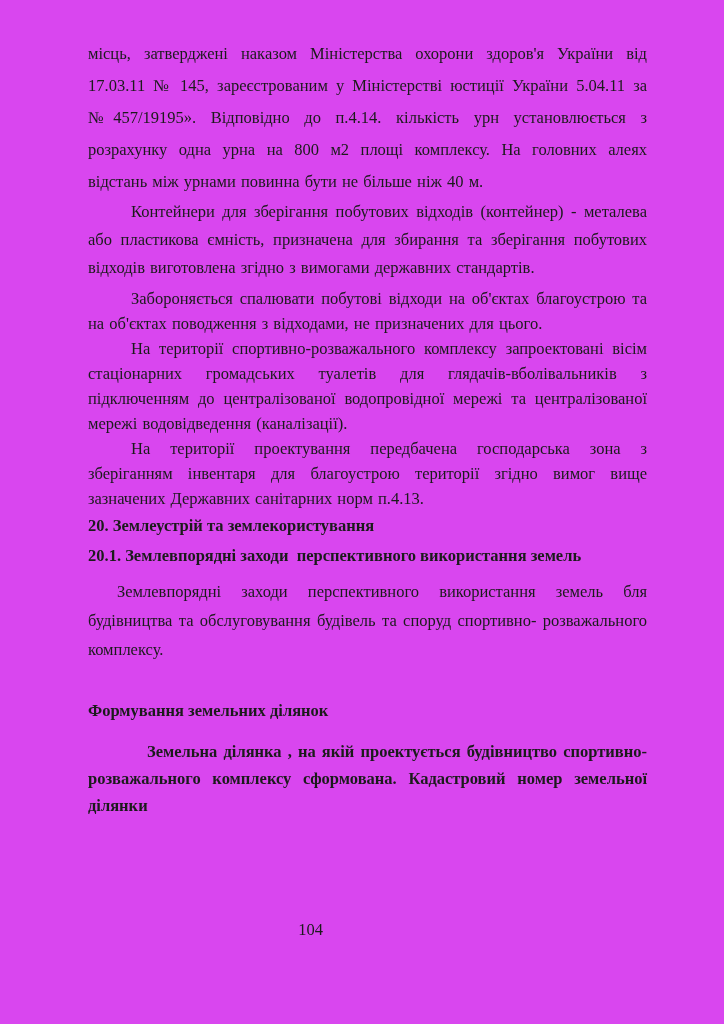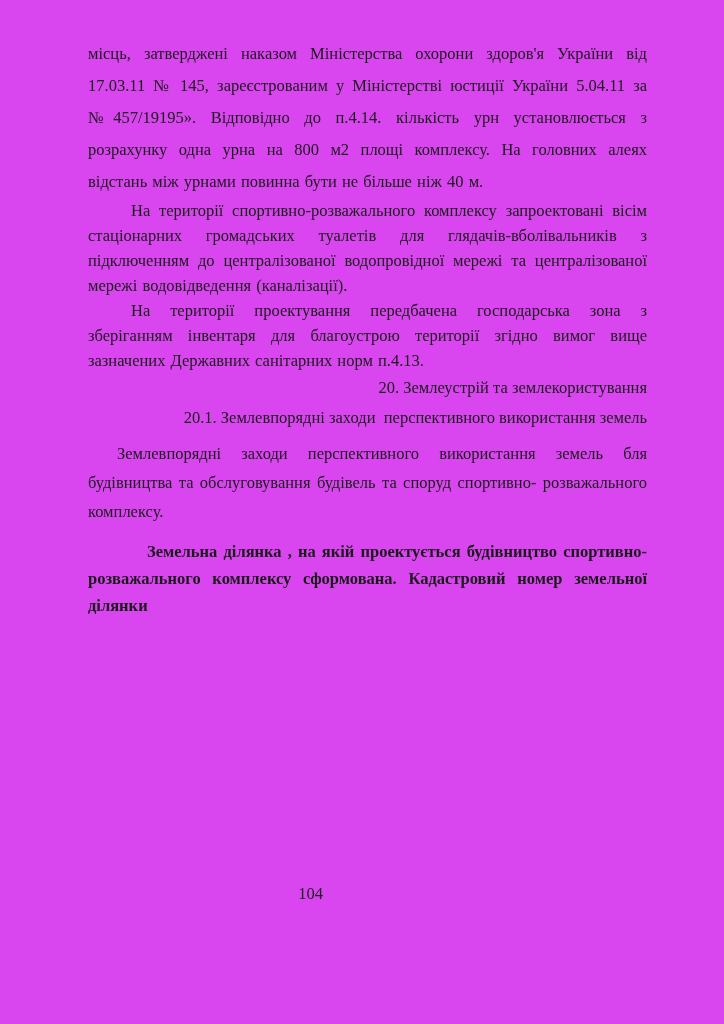--- a/index.html
+++ b/index.html
@@ -29,71 +29,74 @@
     word-spacing: 1px;
   }
   .p-intro        { line-height: 32px; }
   .p-containers   { line-height: 28px; text-indent: 43px; }
   .p-cleaning     { line-height: 27px; text-indent: 43px; }
   .p-burning      { line-height: 25px; text-indent: 43px; margin-top: 4px; }
   .p-toilets      { line-height: 25px; text-indent: 43px; }
   .p-household    { line-height: 25px; text-indent: 43px; }
   .heading {
     margin: 0;
-    text-align: right;
+    text-align: left;
     font-size: 16.5px;
-    font-weight: 400;
+    font-weight: 700;
     line-height: 30px;
   }
   .h-section-20   { margin-top: 0; }
   .h-section-20-1 { margin-top: 0; white-space: pre-wrap; }
   .p-land-measures {
     line-height: 29px;
     text-indent: 29px;
     margin-top: 6px;
   }
   .h-land-plots   { margin-top: 32px; }
   .p-land-plot {
     line-height: 27px;
     text-indent: 59px;
     margin-top: 12px;
     text-align-last: justify;
     font-weight: bold;
   }
   .page-footer {
     position: absolute;
-    top: 884px;
+    top: 920px;
     left: 0;
     width: 621px;
     text-align: center;
     font-size: 16.5px;
     line-height: 20px;
     color: #1b1b1b;
   }
 </style>
 </head>
 <body>
 
 <div class="page">
   <div class="content">
 
     <p class="para p-intro">місць, затверджені наказом Міністерства охорони здоров'я України від 17.03.11 № 145, зареєстрованим у Міністерстві юстиції України 5.04.11 за №457/19195». Відповідно до п.4.14. кількість урн установлюється з розрахунку одна урна на 800 м2 площі  комплексу. На головних алеях відстань між урнами повинна бути не більше ніж 40 м.</p>
 
+    <p class="para p-containers">Контейнери для зберігання побутових відходів (контейнер) - металева або пластикова ємність, призначена для збирання та зберігання побутових відходів виготовлена згідно з вимогами державних стандартів.</p>
 
 
+    <p class="para p-burning">Забороняється спалювати побутові відходи на об'єктах благоустрою та на об'єктах поводження з відходами, не призначених для цього.</p>
 
     <p class="para p-toilets">На території спортивно-розважального комплексу запроектовані вісім стаціонарних громадських туалетів для глядачів-вболівальників з підключенням до централізованої водопровідної мережі та централізованої мережі водовідведення (каналізації).</p>
 
     <p class="para p-household">На території проектування передбачена господарська зона з зберіганням інвентаря для благоустрою території згідно вимог вище зазначених  Державних санітарних норм п.4.13.</p>
 
     <h2 class="heading h-section-20">20. Землеустрій та землекористування</h2>
 
     <h3 class="heading h-section-20-1">20.1. Землевпорядні заходи  перспективного використання земель</h3>
 
     <p class="para p-land-measures">Землевпорядні заходи перспективного використання земель бля будівництва та обслуговування будівель та споруд спортивно- розважального комплексу.</p>
 
+    <h3 class="heading h-land-plots">Формування земельних ділянок</h3>
 
     <p class="para p-land-plot">Земельна ділянка , на якій проектується будівництво спортивно-розважального комплексу сформована. Кадастровий номер земельної ділянки</p>
 
   </div>
 
   <div class="page-footer">104</div>
 </div>
 
 </body></html>

